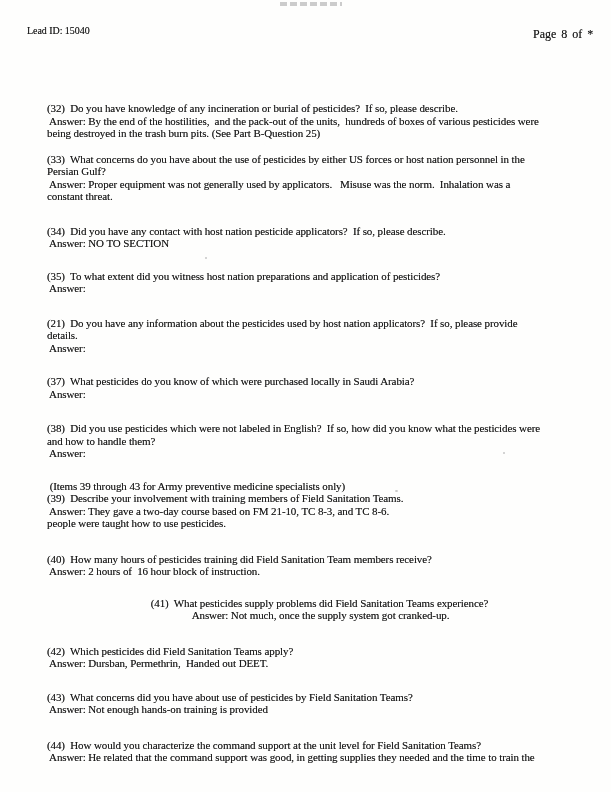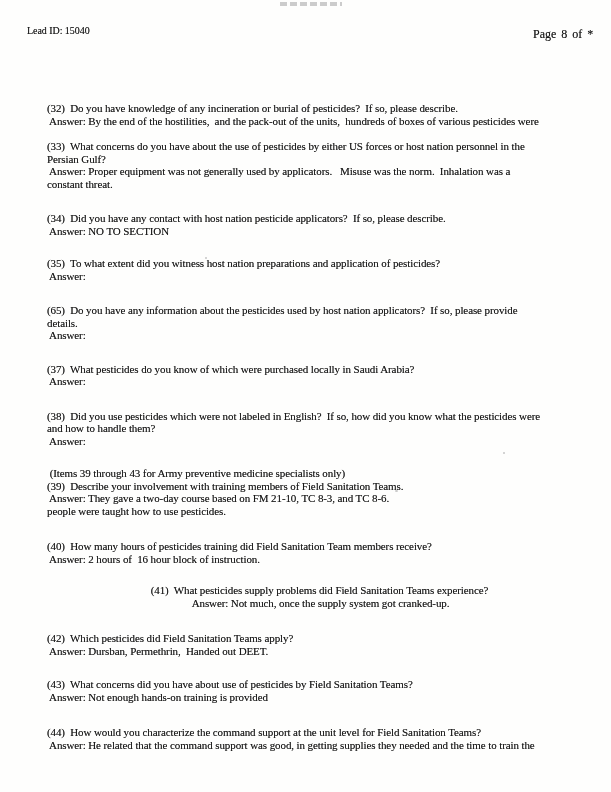--- a/index.html
+++ b/index.html
@@ -97,41 +97,42 @@
   <div class="speck speck-3"></div>
 
   <div class="hdr-lead">Lead ID: 15040</div>
   <div class="hdr-page">Page 8 of *</div>
 
   <div class="doc-body">
 
     <div class="block" id="b32">
       <div class="line">(32)  Do you have knowledge of any incineration or burial of pesticides?  If so, please describe.</div>
       <div class="line"> Answer: By the end of the hostilities,  and the pack-out of the units,  hundreds of boxes of various pesticides were</div>
+      <div class="line">being destroyed in the trash burn pits. (See Part B-Question 25)</div>
     </div>
 
     <div class="block" id="b33">
       <div class="line">(33)  What concerns do you have about the use of pesticides by either US forces or host nation personnel in the</div>
       <div class="line">Persian Gulf?</div>
       <div class="line"> Answer: Proper equipment was not generally used by applicators.   Misuse was the norm.  Inhalation was a</div>
       <div class="line">constant threat.</div>
     </div>
 
     <div class="block" id="b34">
       <div class="line">(34)  Did you have any contact with host nation pesticide applicators?  If so, please describe.</div>
       <div class="line"> Answer: NO TO SECTION</div>
     </div>
 
     <div class="block" id="b35">
       <div class="line">(35)  To what extent did you witness host nation preparations and application of pesticides?</div>
       <div class="line"> Answer:</div>
     </div>
 
     <div class="block" id="b36">
-      <div class="line">(65)  Do you have any information about the pesticides used by host nation applicators?  If so, please provide</div>
+      <div class="line">(21)  Do you have any information about the pesticides used by host nation applicators?  If so, please provide</div>
       <div class="line">details.</div>
       <div class="line"> Answer:</div>
     </div>
 
     <div class="block" id="b37">
       <div class="line">(37)  What pesticides do you know of which were purchased locally in Saudi Arabia?</div>
       <div class="line"> Answer:</div>
     </div>
 
     <div class="block" id="b38">

